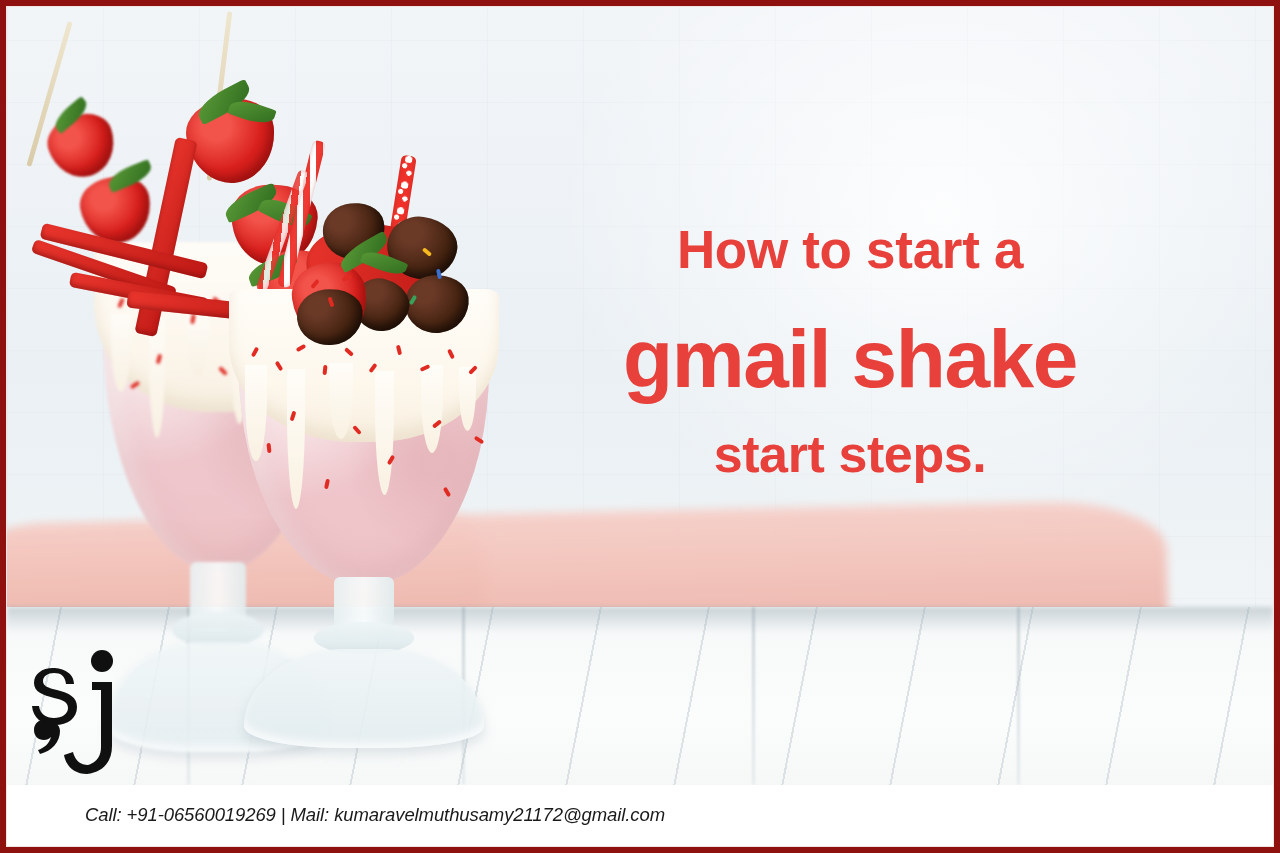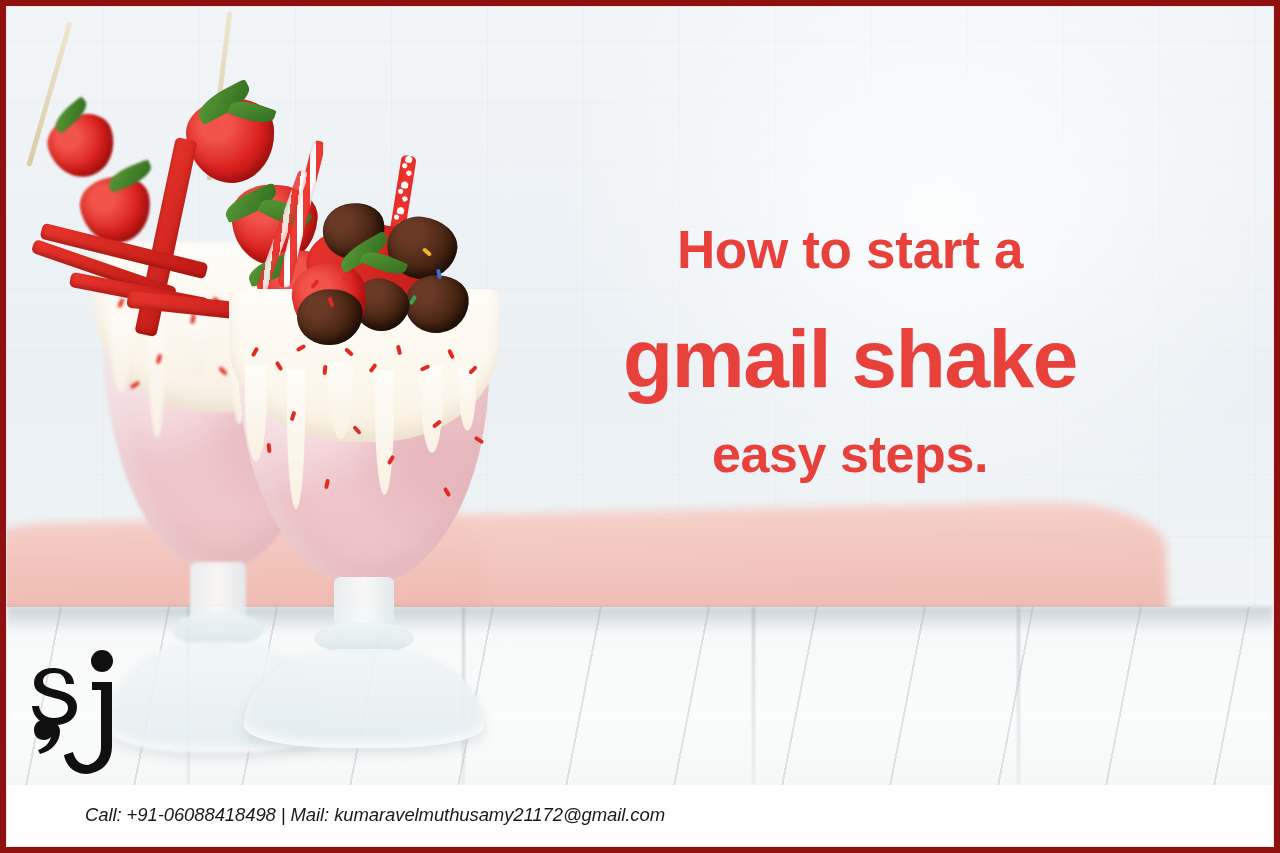--- a/index.html
+++ b/index.html
@@ -427,21 +427,21 @@
     <div class="sprinkle" style="left:418px; top:240px; transform:rotate(-50deg); background:#f5b81e;"></div>
     <div class="sprinkle" style="left:404px; top:288px; transform:rotate(30deg); background:#3aa15b;"></div>
     <div class="sprinkle" style="left:430px; top:262px; transform:rotate(-12deg); background:#3b6fd0;"></div>
 
   </div>
 
 
   <div class="headline">
     <div class="hl-1">How to start a</div>
     <div class="hl-2">gmail shake</div>
-    <div class="hl-4">easy steps.</div>
+    <div class="hl-4">start steps.</div>
   </div>
 
   <div class="logo">
     <svg viewBox="0 0 108 128" width="108" height="128" aria-hidden="true">
 
       <circle cx="72" cy="13" r="11" fill="#101010"></circle>
 
       <path d="M44 36 C44 25 33 20 23 20 C12 20 4 26 4 35 C4 44 13 47 24 50
                C33 52 38 54 38 60 C38 66 32 70 24 70 C16 70 10 66 9 58
                L2 58 C3 70 12 77 25 77 C38 77 47 70 47 59
@@ -453,19 +453,19 @@
                C30 76 23 72 14 72 Z" fill="#101010"></path>
 
       <path d="M62 34 L82 34 L82 98 C82 114 73 124 57 126 L54 118
                C65 116 71 110 71 99 L71 42 L62 42 Z" fill="#101010"></path>
 
       <path d="M57 126 C44 126 36 118 34 107 L43 104 C45 112 50 117 58 117 Z" fill="#101010"></path>
     </svg>
   </div>
 
   <div class="footer">
-    <div class="footer-line">Call: +91-06088418498  |  Mail: kumaravelmuthusamy21172@gmail.com</div>
+    <div class="footer-line">Call: +91-06560019269  |  Mail: kumaravelmuthusamy21172@gmail.com</div>
   </div>
 
   <div class="frame-outer"></div>
   <div class="frame-inner-line"></div>
 
 </div>
 
 </body></html>

